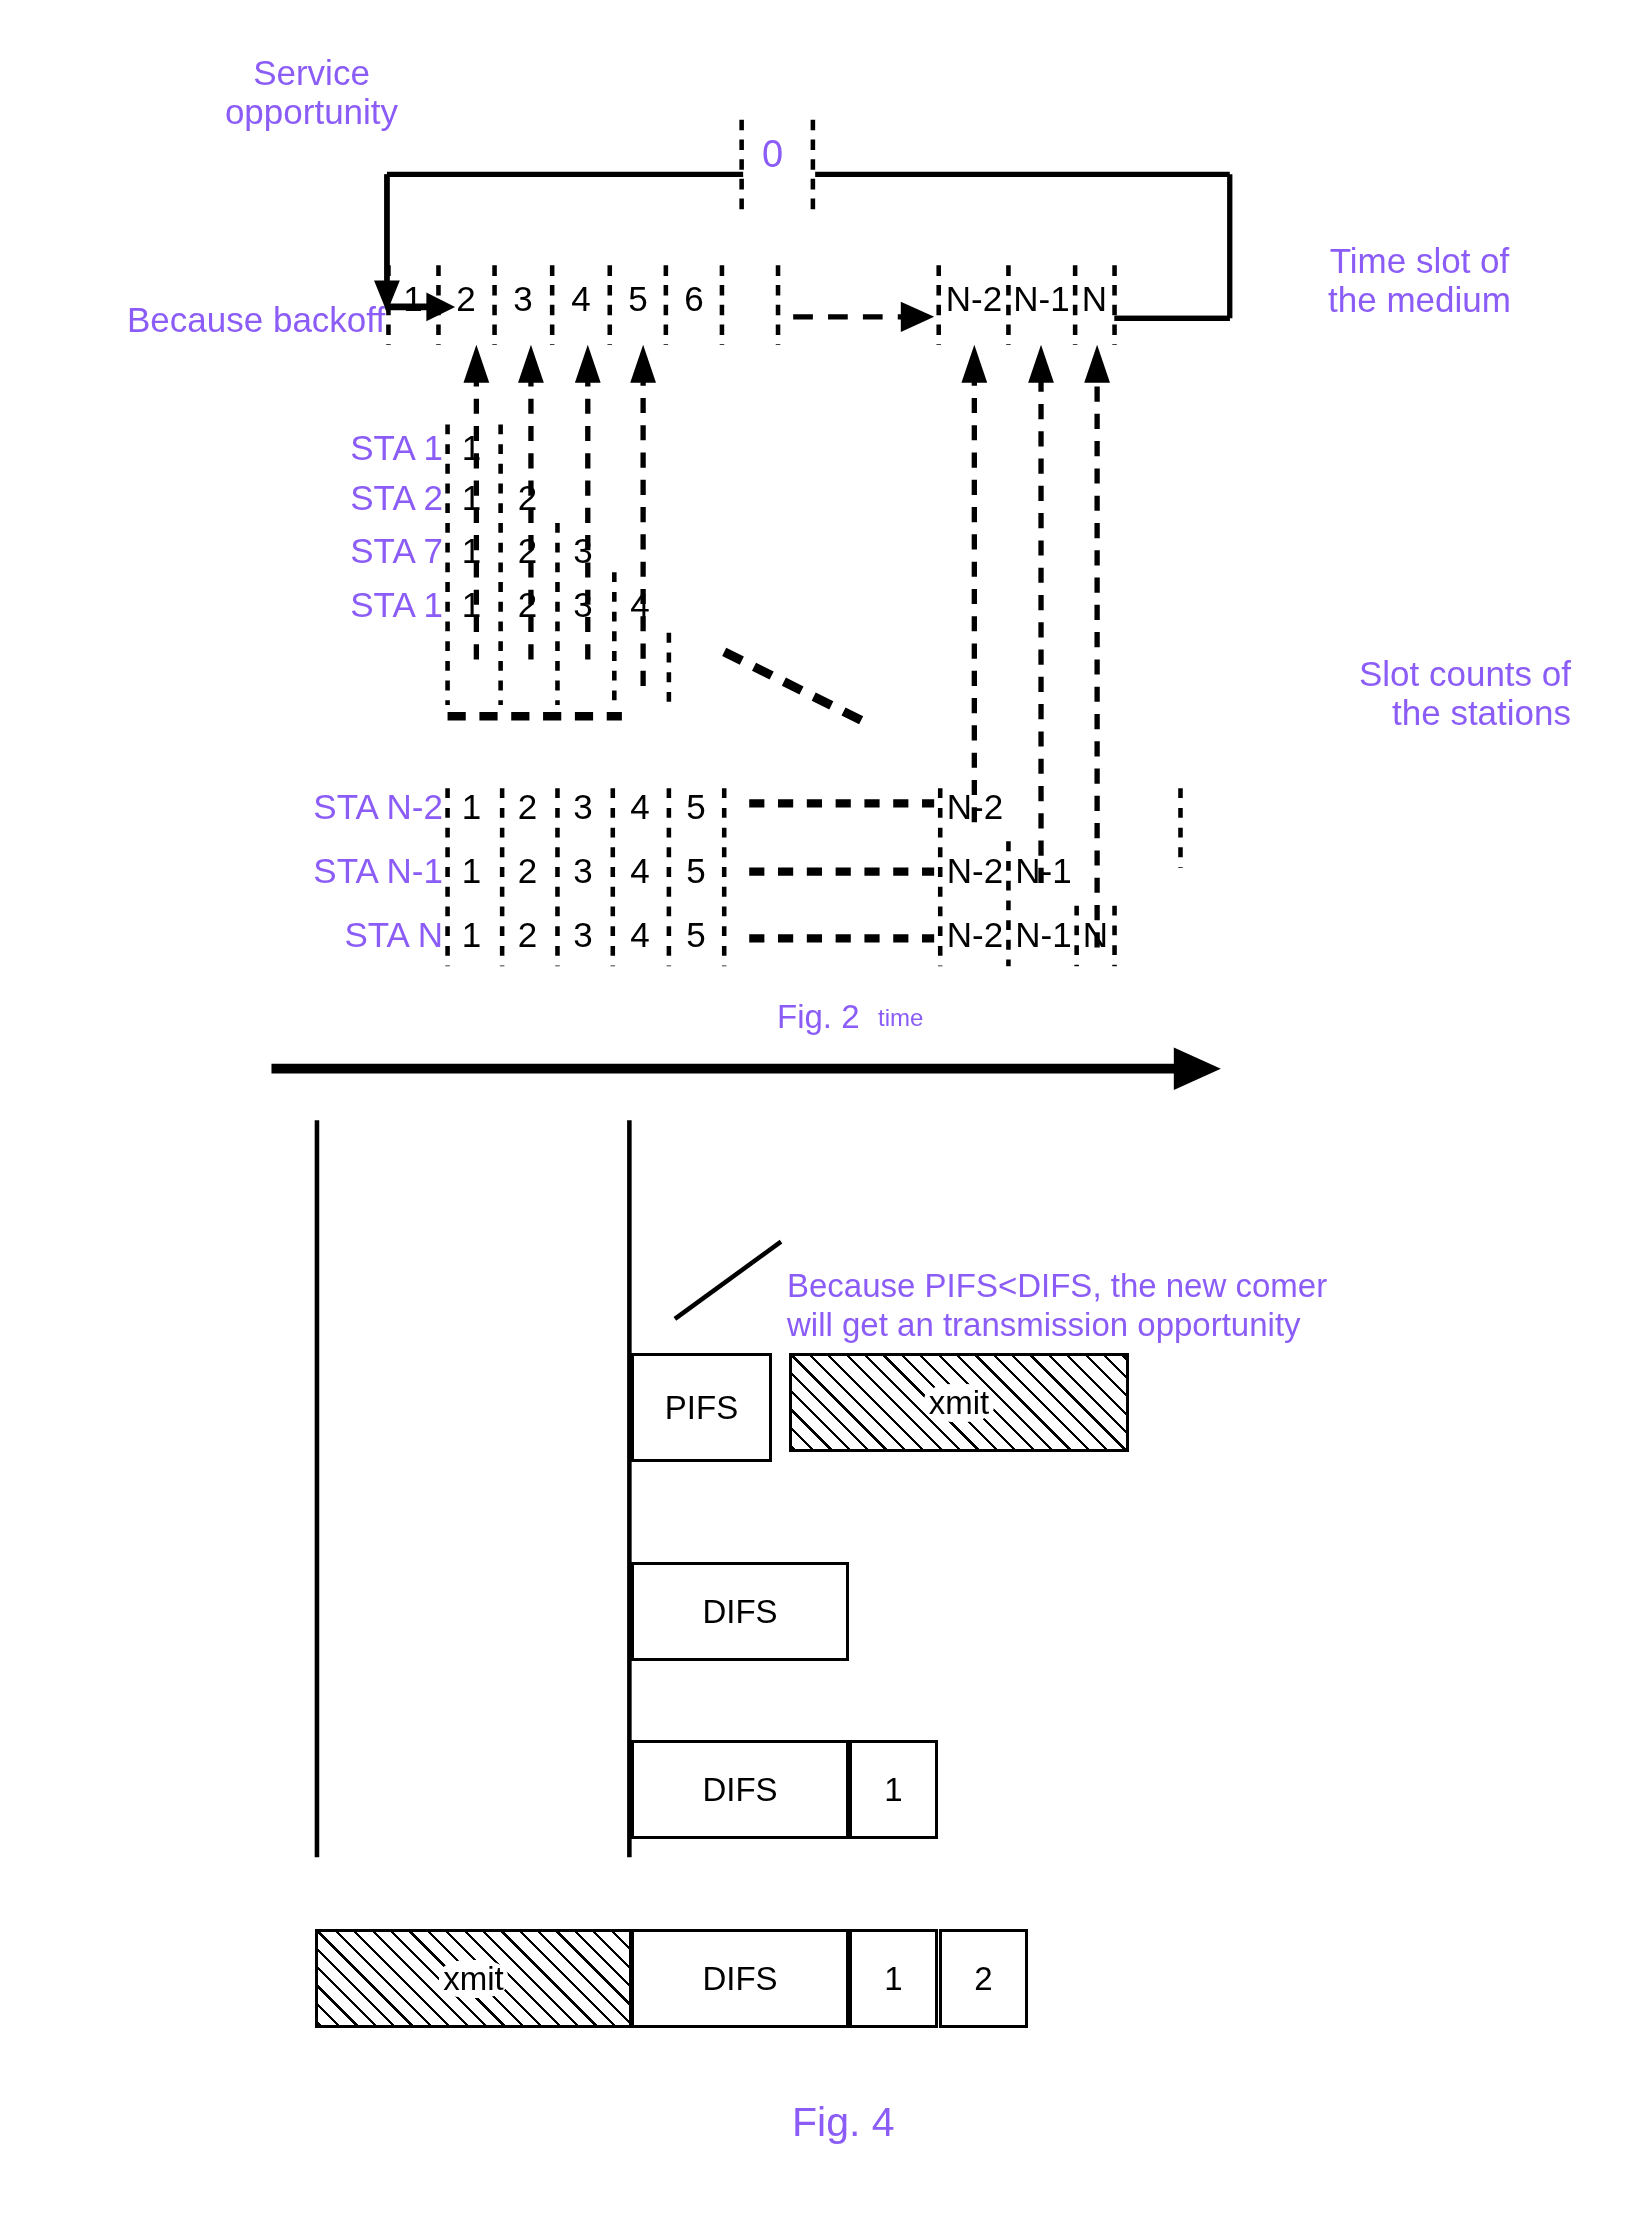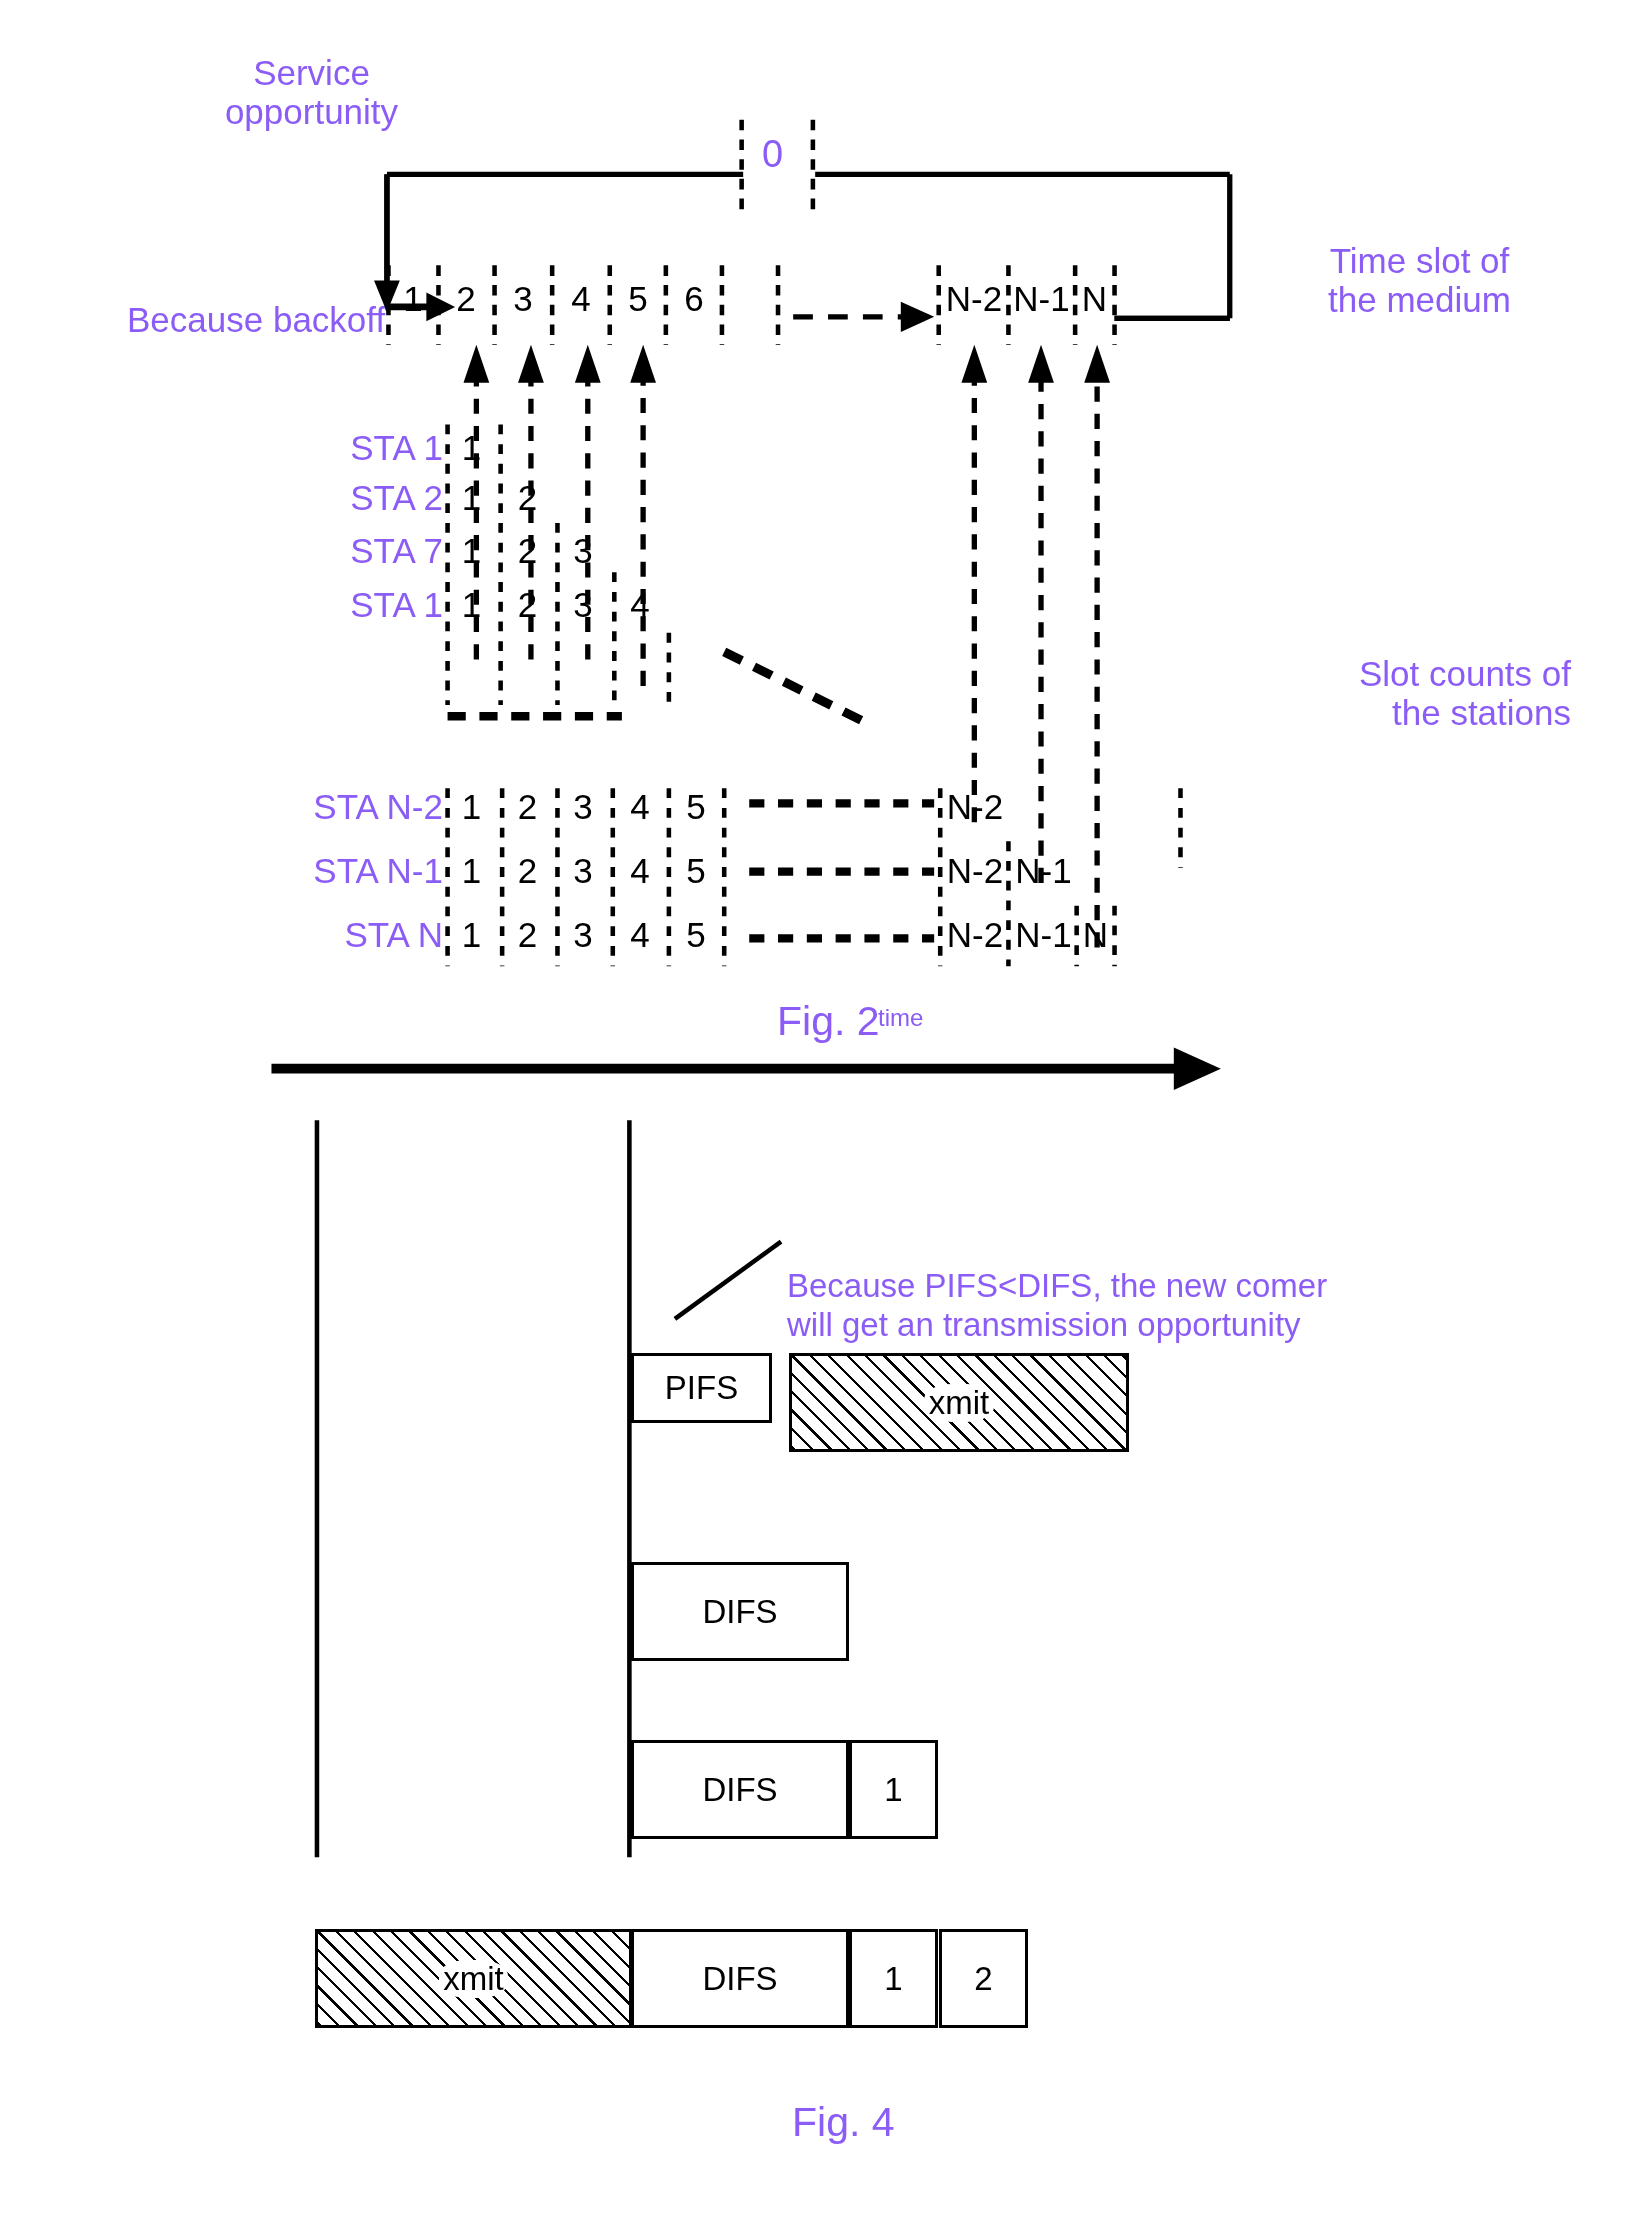--- a/index.html
+++ b/index.html
@@ -32,21 +32,21 @@
   .lbl-timeslot {
     left: 1268px; top: 241px;
     font-size: 35px; text-align: center; width: 303px;
   }
   .lbl-slotcounts {
     left: 1268px; top: 654px;
     font-size: 35px; text-align: right; width: 303px;
   }
   .fig2-caption {
     left: 777px; top: 999px;
-    font-size: 41px;
+    font-size: 33px;
   }
   .fig4-caption {
     left: 792px; top: 2100px;
     font-size: 41px;
   }
 
   
   .sta-label {
     font-size: 35px;
     text-align: right;
@@ -289,21 +289,21 @@
     <line x1="830" y1="28" x2="830" y2="1000" stroke="#000" stroke-width="6"></line>
 
     <line x1="890" y1="290" x2="1030" y2="188" stroke="#000" stroke-width="6"></line>
   </svg>
 
   <div class="abs txt" style="left:878px; top:-94px; font-size:24px;">time</div>
 
   <div class="abs txt f4-note" style="left:787px; top:168px;">Because PIFS&lt;DIFS, the new comer
 will get an transmission opportunity</div>
 
-  <div class="f4-box" style="left:631px; top:254px; width:141px; height:70px;">
+  <div class="f4-box" style="left:631px; top:254px; width:141px; height:109px;">
     <span>PIFS</span>
   </div>
   <div class="f4-box hatch" style="left:789px; top:254px; width:340px; height:99px;">
     <span>xmit</span>
   </div>
 
   <div class="f4-box" style="left:631px; top:463px; width:218px; height:99px;">
     <span>DIFS</span>
   </div>
 

